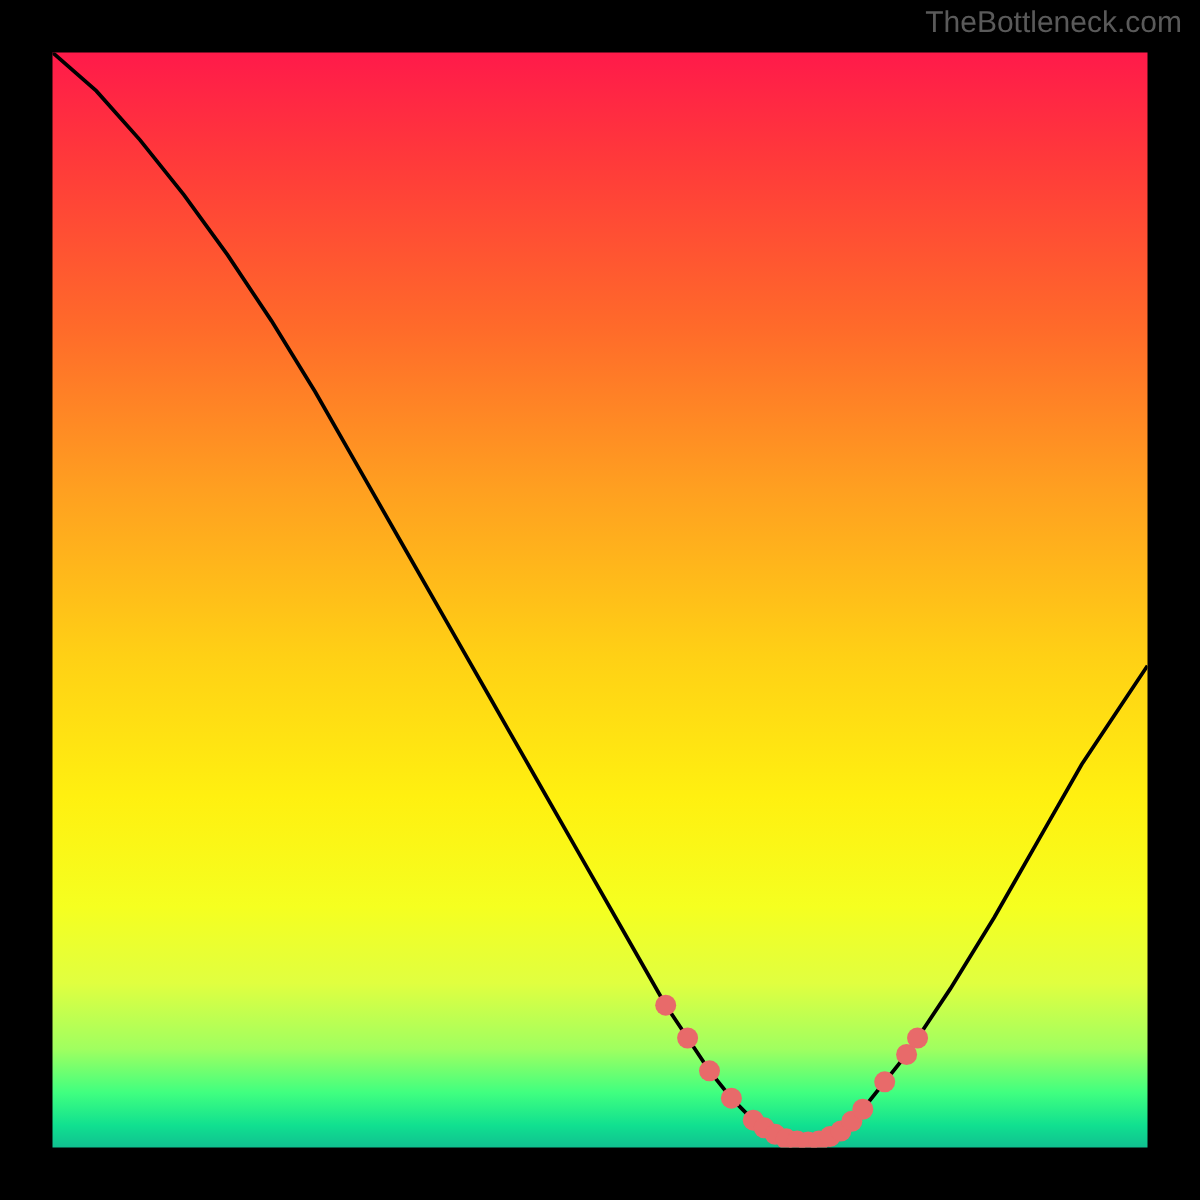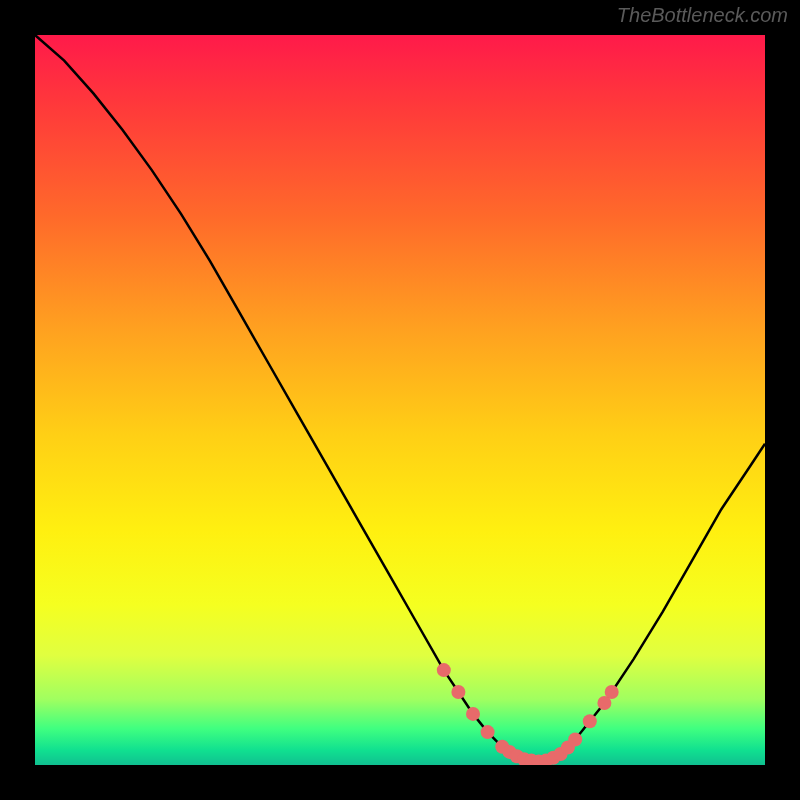--- a/index.html
+++ b/index.html
@@ -11,21 +11,20 @@
     position: relative;
     font-family: Arial, sans-serif;
   }
   .watermark {
     position: absolute;
     top: 4px;
     right: 12px;
     color: #5a5a5a;
     font-size: 20px;
     z-index: 10;
-    font-style: italic;
   }
   .chart-area {
     position: absolute;
     left: 35px;
     top: 35px;
     width: 730px;
     height: 730px;
     background: linear-gradient(to bottom,
       #ff1a4a 0%,
       #ff3a3a 10%,

